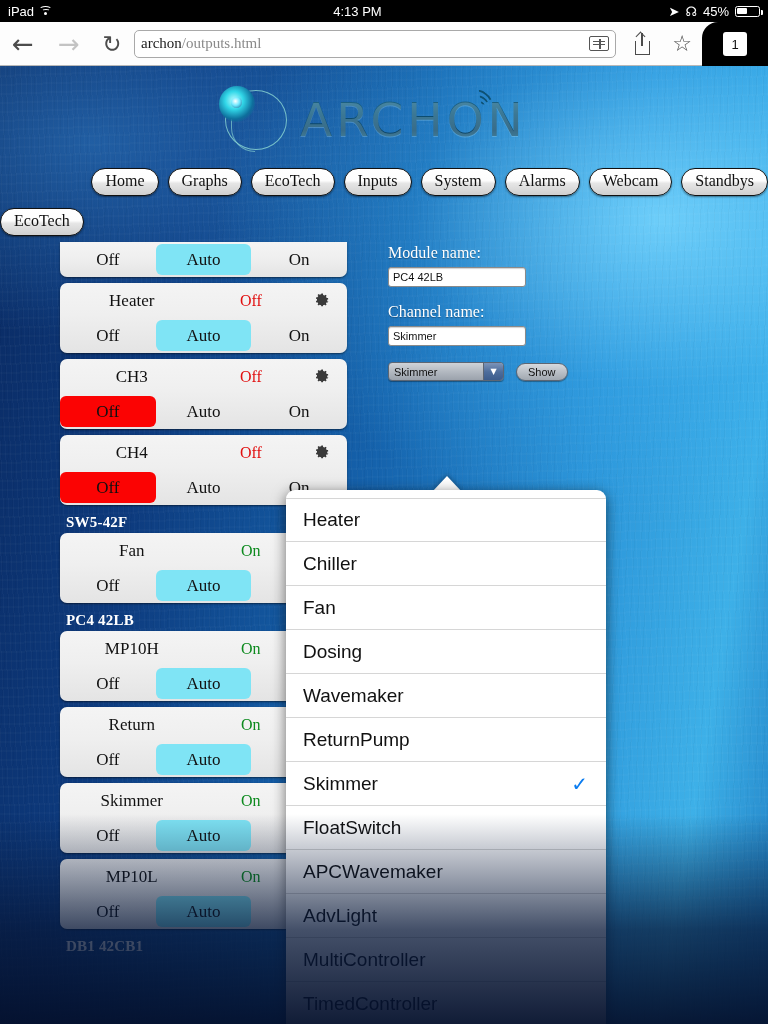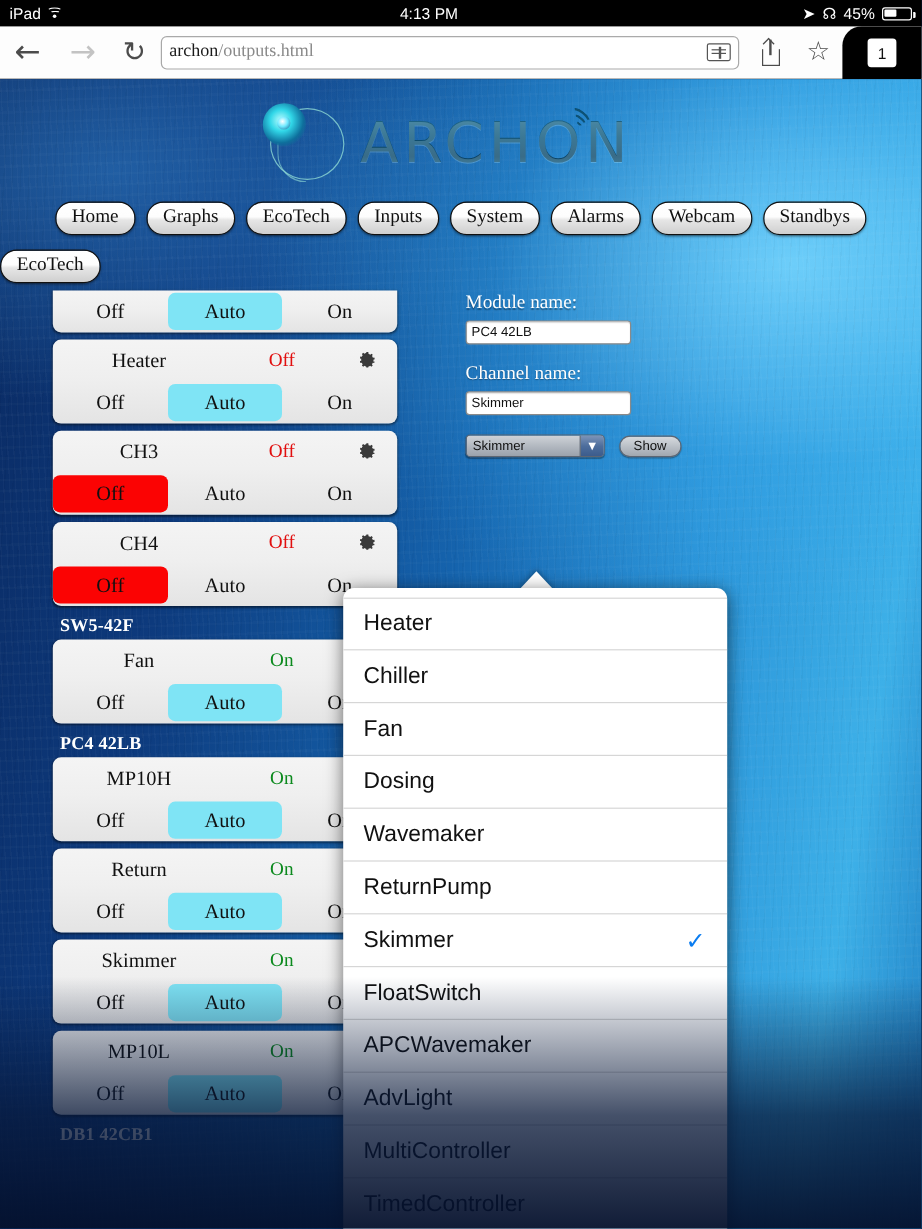--- a/index.html
+++ b/index.html
@@ -120,32 +120,32 @@
   .logo-sig{ position:absolute; left:472px; top:12px; width:26px; height:26px; }
   .logo-sig i{ position:absolute; border:2px solid #0d5174; border-bottom:none;
      border-left-color:transparent; border-right-color:transparent; border-radius:50% 50% 0 0;
      transform:rotate(38deg); }
   .logo-sig i:nth-child(1){ width:20px; height:11px; left:1px; top:0px; }
   .logo-sig i:nth-child(2){ width:13px; height:7px; left:4px; top:5px; }
   .logo-sig i:nth-child(3){ width:6px; height:4px; left:7px; top:10px; }
 
   
   .nav{ position:absolute; top:102px; left:0; width:768px; display:flex;
-     justify-content:center; gap:9px; flex-wrap:wrap; }
+     justify-content:flex-end; gap:9px; flex-wrap:wrap; }
   .nav2{ position:absolute; top:142px; left:0; width:624px; display:flex; justify-content:flex-start; }
   .pill{
     background:linear-gradient(180deg,#ffffff 0%, #fdfdfd 45%, #e6e6e6 55%, #cfcfcf 100%);
     border:1.4px solid #111; border-radius:14px;
     padding:3px 13px 4px; font-size:16px; color:#111;
     font-family:"Liberation Serif", serif; line-height:1.18;
     box-shadow:0 1px 2px rgba(0,0,0,.45);
   }
 
   
-  .channels{ position:absolute; left:44px; top:176px; width:287px; }
+  .channels{ position:absolute; left:60px; top:176px; width:287px; }
   .grp-head{
     color:#ffffff; font-weight:bold; font-size:15px; padding:3px 4px 2px 6px;
     font-family:"Liberation Serif", serif; letter-spacing:.2px;
   }
   .card{
     background:linear-gradient(180deg,#f4f4f4 0%, #efefef 45%, #e4e4e4 100%);
     border-radius:7px; margin-bottom:6px; overflow:hidden;
     box-shadow:0 1px 2px rgba(0,0,0,.5);
   }
   .card.partial-top{ border-radius:0 0 7px 7px; }

